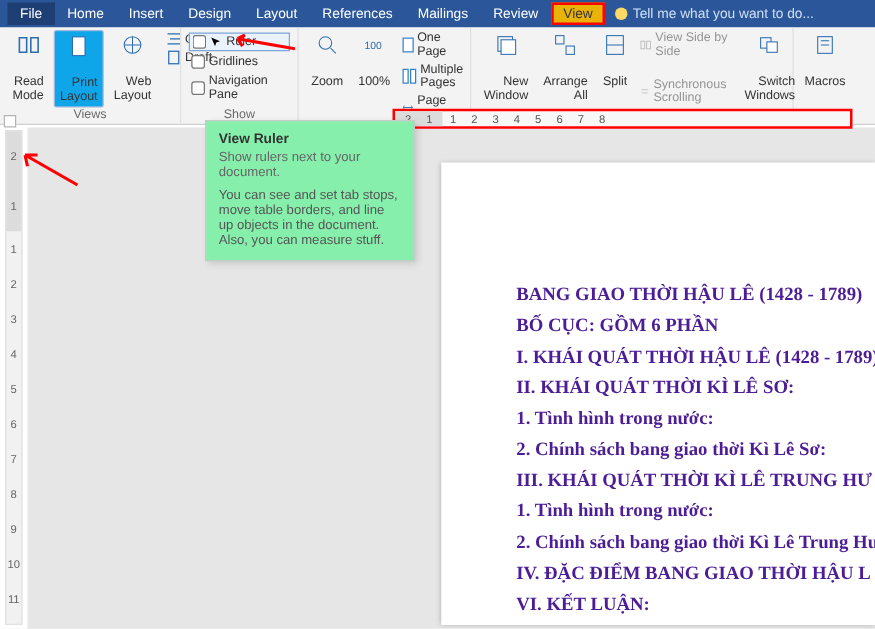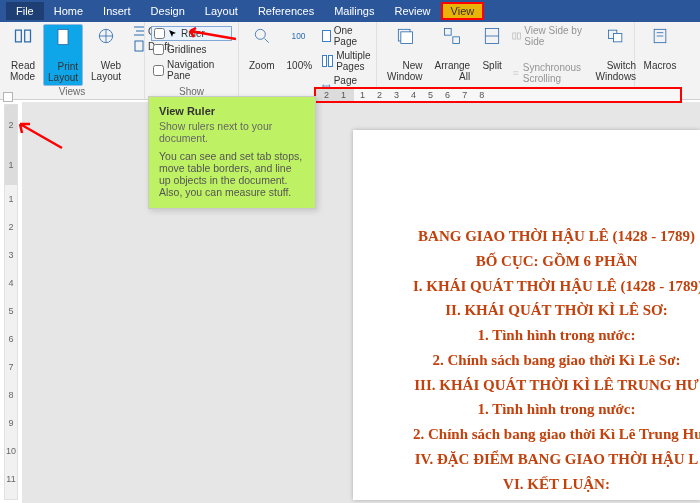--- a/index.html
+++ b/index.html
@@ -41,45 +41,49 @@
 
     
     .corner { position: absolute; left: 3px; top: 92px; width: 10px; height: 10px; border: 1px solid #b5b5b5; background: #fff; }
 
     
     .v-ruler { position: absolute; left: 4px; top: 104px; width: 14px; height: 396px; background: #f1f1f1; border: 1px solid #e0e0e0; display: flex; flex-direction: column; align-items: center; font-size: 9px; color: #666; }
     .v-ruler .dark { background: #dcdcdc; width: 100%; height: 80px; display: flex; flex-direction: column; align-items: center; justify-content: space-around; }
     .v-ruler .n { height: 28px; display: flex; align-items: center; }
 
     
-    .tooltip { position: absolute; left: 148px; top: 96px; width: 168px; background: #bef264; border: 1px solid #c9c9c9; padding: 8px 10px 10px 10px; box-shadow: 2px 2px 6px rgba(0,0,0,0.15); z-index: 10; font-size: 10.5px; color: #555; }
+    .tooltip { position: absolute; left: 164px; top: 96px; width: 168px; background: #86efac; border: 1px solid #c9c9c9; padding: 8px 10px 10px 10px; box-shadow: 2px 2px 6px rgba(0,0,0,0.15); z-index: 10; font-size: 10.5px; color: #555; }
     .tooltip .tt-title { font-weight: bold; font-size: 11px; color: #333; margin-bottom: 3px; }
     .tooltip .tt-sub { margin-bottom: 6px; color: #666; }
 
     
     .doc-bg { position: absolute; left: 22px; top: 102px; right: 0; bottom: 0; background: #e6e6e6; }
     .page { position: absolute; left: 353px; top: 130px; width: 347px; height: 370px; background: #fff; box-shadow: 0 0 4px rgba(0,0,0,0.25); padding: 94px 0 0 60px; }
-    .page p { font-family: "Times New Roman", serif; font-size: 15px; font-weight: bold; color: #c2410c; line-height: 1.65; white-space: nowrap; text-align: center; }
+    .page p { font-family: "Times New Roman", serif; font-size: 15px; font-weight: bold; color: #4c1d95; line-height: 1.65; white-space: nowrap; }
 
     
     .ico-book { fill: none; stroke: #2b6cb0; stroke-width: 1.5; }
   </style>
 </head>
 <body>
 
 <div class="menu-bar">
   <div class="tab file">File</div>
   <div class="tab">Home</div>
   <div class="tab">Insert</div>
   <div class="tab">Design</div>
   <div class="tab">Layout</div>
   <div class="tab">References</div>
   <div class="tab">Mailings</div>
   <div class="tab">Review</div>
   <div class="tab active">View</div>
+  <div class="tell">
+    <span class="bulb"></span>
+    <span>Tell me what you want to do...</span>
+  </div>
 </div>
 
 <div class="ribbon">
 
   <div class="group" style="width:145px">
     <div class="group-row">
       <div class="big-btn">
         <svg class="big-ico" viewBox="0 0 24 24">
             <path class="ico-book" d="M3 5h7v14H3zM14 5h7v14h-7z"></path>
           </svg>

